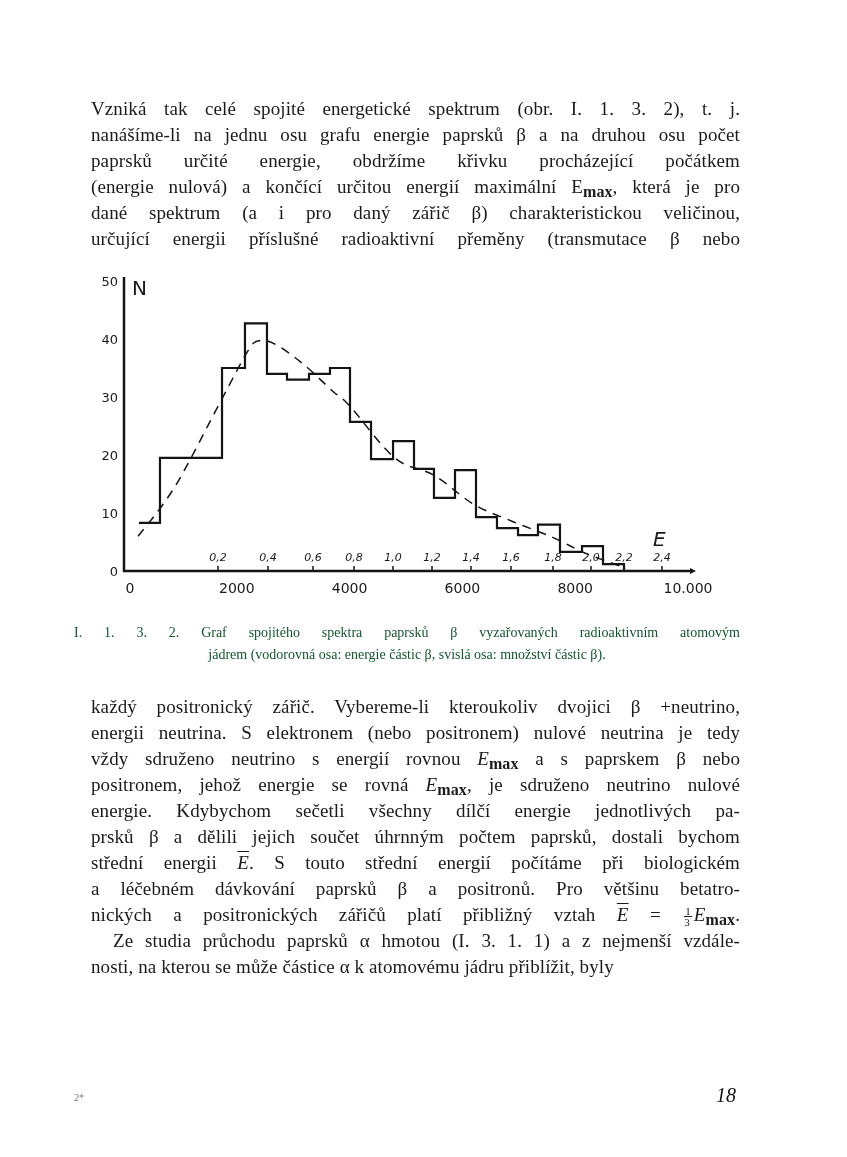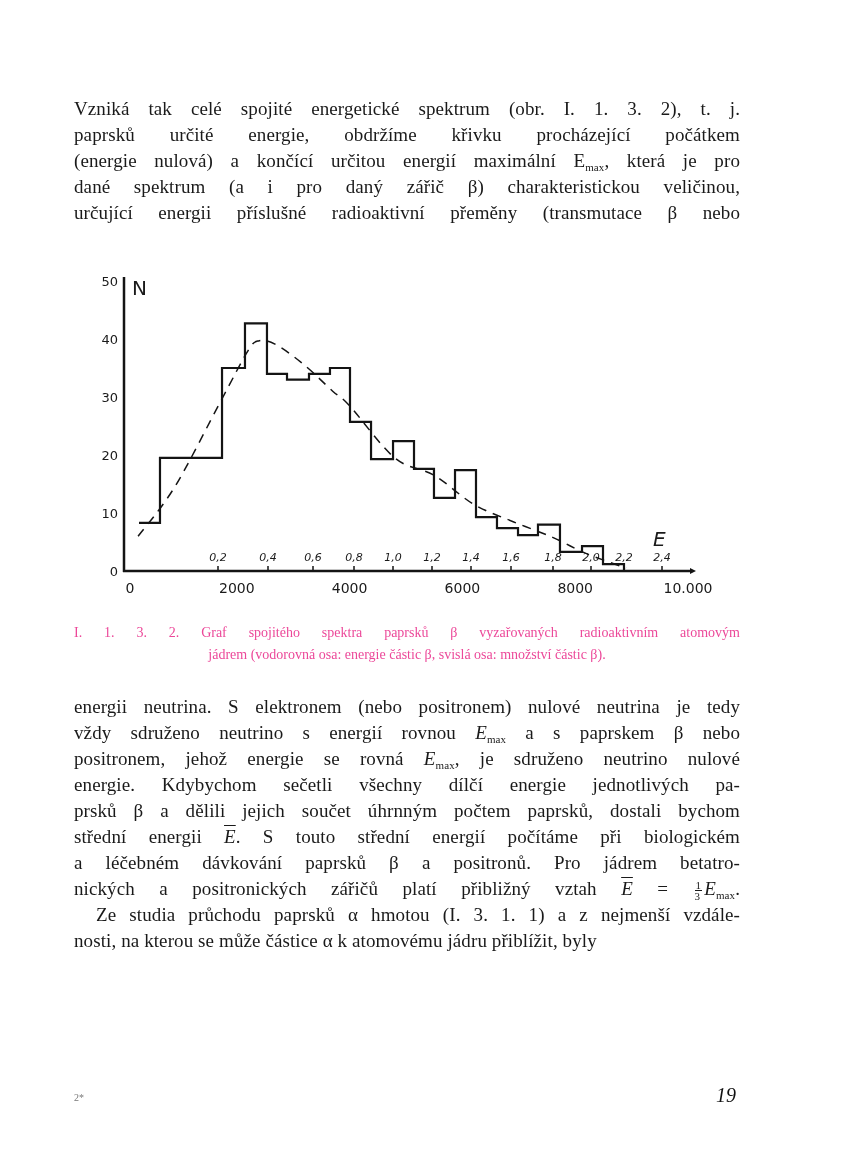--- a/index.html
+++ b/index.html
@@ -2,52 +2,53 @@
 <html><head>
 <meta charset="utf-8">
 <style>
   html, body { margin: 0; padding: 0; background: #ffffff; }
   body { width: 847px; height: 1157px; position: relative; overflow: hidden;
          font-family: "Liberation Serif", "DejaVu Serif", serif; color: #1a1a1a; }
   .page { position: absolute; left: 0; top: 0; width: 847px; height: 1157px; }
   .col { position: absolute; left: 74px; width: 666px; }
   .para { margin: 0; font-size: 19px; line-height: 26px; text-align: justify;
           text-align-last: justify; letter-spacing: 0.1px; }
-  .para .ln { display: block; text-align: justify; text-align-last: justify; white-space: nowrap; }
+  .para .ln { display: block; text-align: justify; text-align-last: justify; white-space: nowrap; margin-left: 17px; }
   .para .ln.last { text-align-last: left; }
   .para .ln.indent { padding-left: 22px; }
   .top-text { top: 96px; }
   .bottom-text { top: 694px; }
   i.m { font-style: italic; }
-  sub.s { font-size: 11px; vertical-align: -4px; line-height: 0; }
+  sub.s { font-size: 16px; vertical-align: -4px; line-height: 0; font-weight: bold; }
   .frac { display: inline-block; vertical-align: middle; text-align: center; font-size: 11px; line-height: 10px; margin: 0 2px; }
   .frac span { display: block; }
   .frac .num { border-bottom: 1px solid #1a1a1a; padding: 0 1px; }
   .bar { text-decoration: overline; }
 
   .figure { position: absolute; left: 90px; top: 268px; width: 680px; height: 340px; }
   .figure svg { position: absolute; left: 0; top: 0; }
   .fig-label { font-family: "DejaVu Sans", sans-serif; fill: #1a1a1a; }
 
   .caption { position: absolute; left: 74px; top: 622px; width: 666px;
-             font-size: 14px; line-height: 22px; text-align: center; color: #ec4899; }
+             font-size: 14px; line-height: 22px; text-align: center; color: #14532d; }
   .caption .ln1 { display: block; text-align: justify; text-align-last: justify; white-space: nowrap; }
   .caption .ln2 { display: block; text-align: center; }
 
   .footer-sig { position: absolute; left: 74px; top: 1092px; font-size: 10px; color: #777; }
   .page-num { position: absolute; left: 716px; top: 1084px; font-size: 20px; font-style: italic; color: #111; }
 </style>
 </head>
 <body>
 
 <div class="page">
 
   <div class="col top-text">
     <p class="para">
       <span class="ln">Vzniká tak celé spojité energetické spektrum (obr. I. 1. 3. 2), t. j.</span>
+      <span class="ln">nanášíme-li na jednu osu grafu energie paprsků β a na druhou osu počet</span>
       <span class="ln">paprsků určité energie, obdržíme křivku procházející počátkem</span>
       <span class="ln"><span>(energie nulová) a končící určitou energií maximální E</span><sub class="s">max</sub><span>, která je pro</span></span>
       <span class="ln">dané spektrum (a i pro daný zářič β) charakteristickou veličinou,</span>
       <span class="ln">určující energii příslušné radioaktivní přeměny (transmutace β nebo</span>
     </p>
   </div>
 
   <div class="figure">
     <svg id="chart" width="680" height="340" viewBox="0 0 680 340">
         <line x1="34" y1="304" x2="34" y2="9" stroke="#141414" stroke-width="2.5"></line>
@@ -96,28 +97,29 @@
       </svg>
   </div>
 
   <div class="caption">
     <span class="ln1">I. 1. 3. 2. Graf spojitého spektra paprsků β vyzařovaných radioaktivním atomovým</span>
     <span class="ln2">jádrem (vodorovná osa: energie částic β, svislá osa: množství částic β).</span>
   </div>
 
   <div class="col bottom-text">
     <p class="para">
+      <span class="ln">každý positronický zářič. Vybereme-li kteroukoliv dvojici β +neutrino,</span>
       <span class="ln">energii neutrina. S elektronem (nebo positronem) nulové neutrina je tedy</span>
       <span class="ln"><span>vždy sdruženo neutrino s energií rovnou </span><i class="m">E</i><sub class="s">max</sub><span> a s paprskem β nebo</span></span>
       <span class="ln"><span>positronem, jehož energie se rovná </span><i class="m">E</i><sub class="s">max</sub><span>, je sdruženo neutrino nulové</span></span>
       <span class="ln">energie. Kdybychom sečetli všechny dílčí energie jednotlivých pa-</span>
       <span class="ln">prsků β a dělili jejich součet úhrnným počtem paprsků, dostali bychom</span>
       <span class="ln"><span>střední energii </span><i class="m bar">E</i><span>. S touto střední energií počítáme při biologickém</span></span>
-      <span class="ln">a léčebném dávkování paprsků β a positronů. Pro jádrem betatro-</span>
+      <span class="ln">a léčebném dávkování paprsků β a positronů. Pro většinu betatro-</span>
       <span class="ln"><span>nických a positronických zářičů platí přibližný vztah </span><i class="m bar">E</i><span> = </span><span class="frac"><span class="num">1</span><span class="den">3</span></span><i class="m">E</i><sub class="s">max</sub><span>.</span></span>
       <span class="ln indent">Ze studia průchodu paprsků α hmotou (I. 3. 1. 1) a z nejmenší vzdále-</span>
       <span class="ln last">nosti, na kterou se může částice α k atomovému jádru přiblížit, byly</span>
     </p>
   </div>
 
   <div class="footer-sig">2*</div>
-  <div class="page-num">19</div>
+  <div class="page-num">18</div>
 </div>
 
 </body></html>

